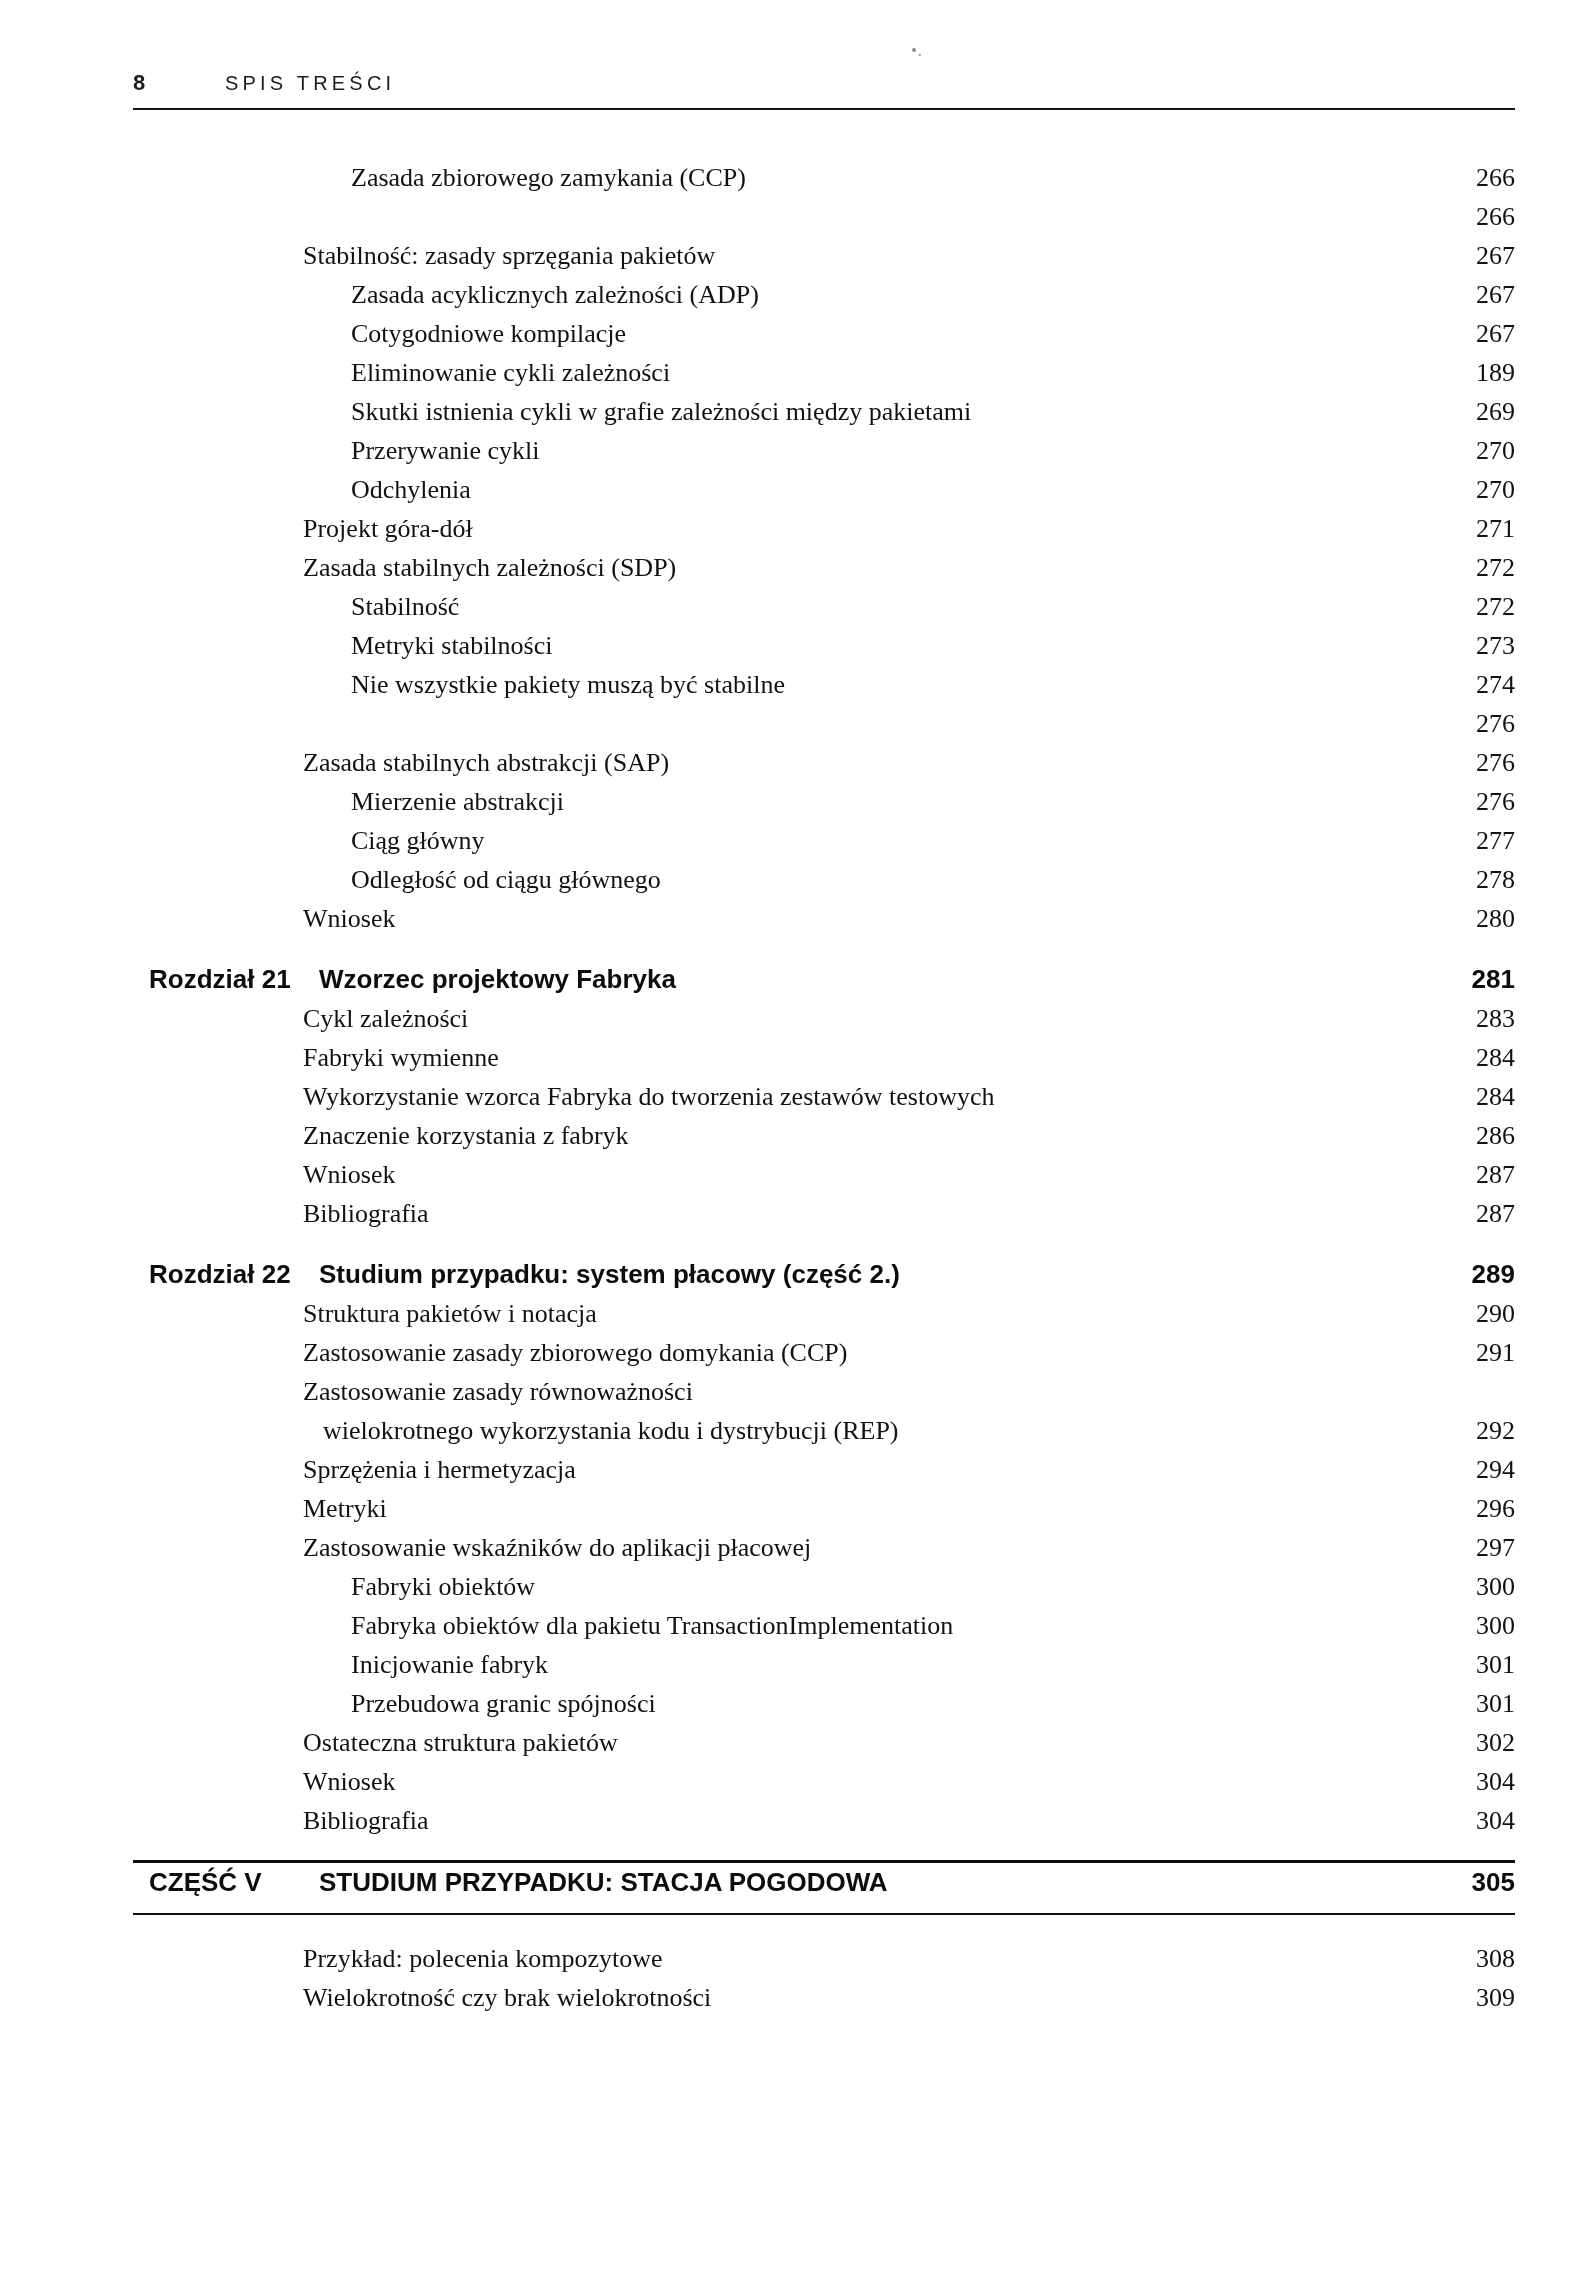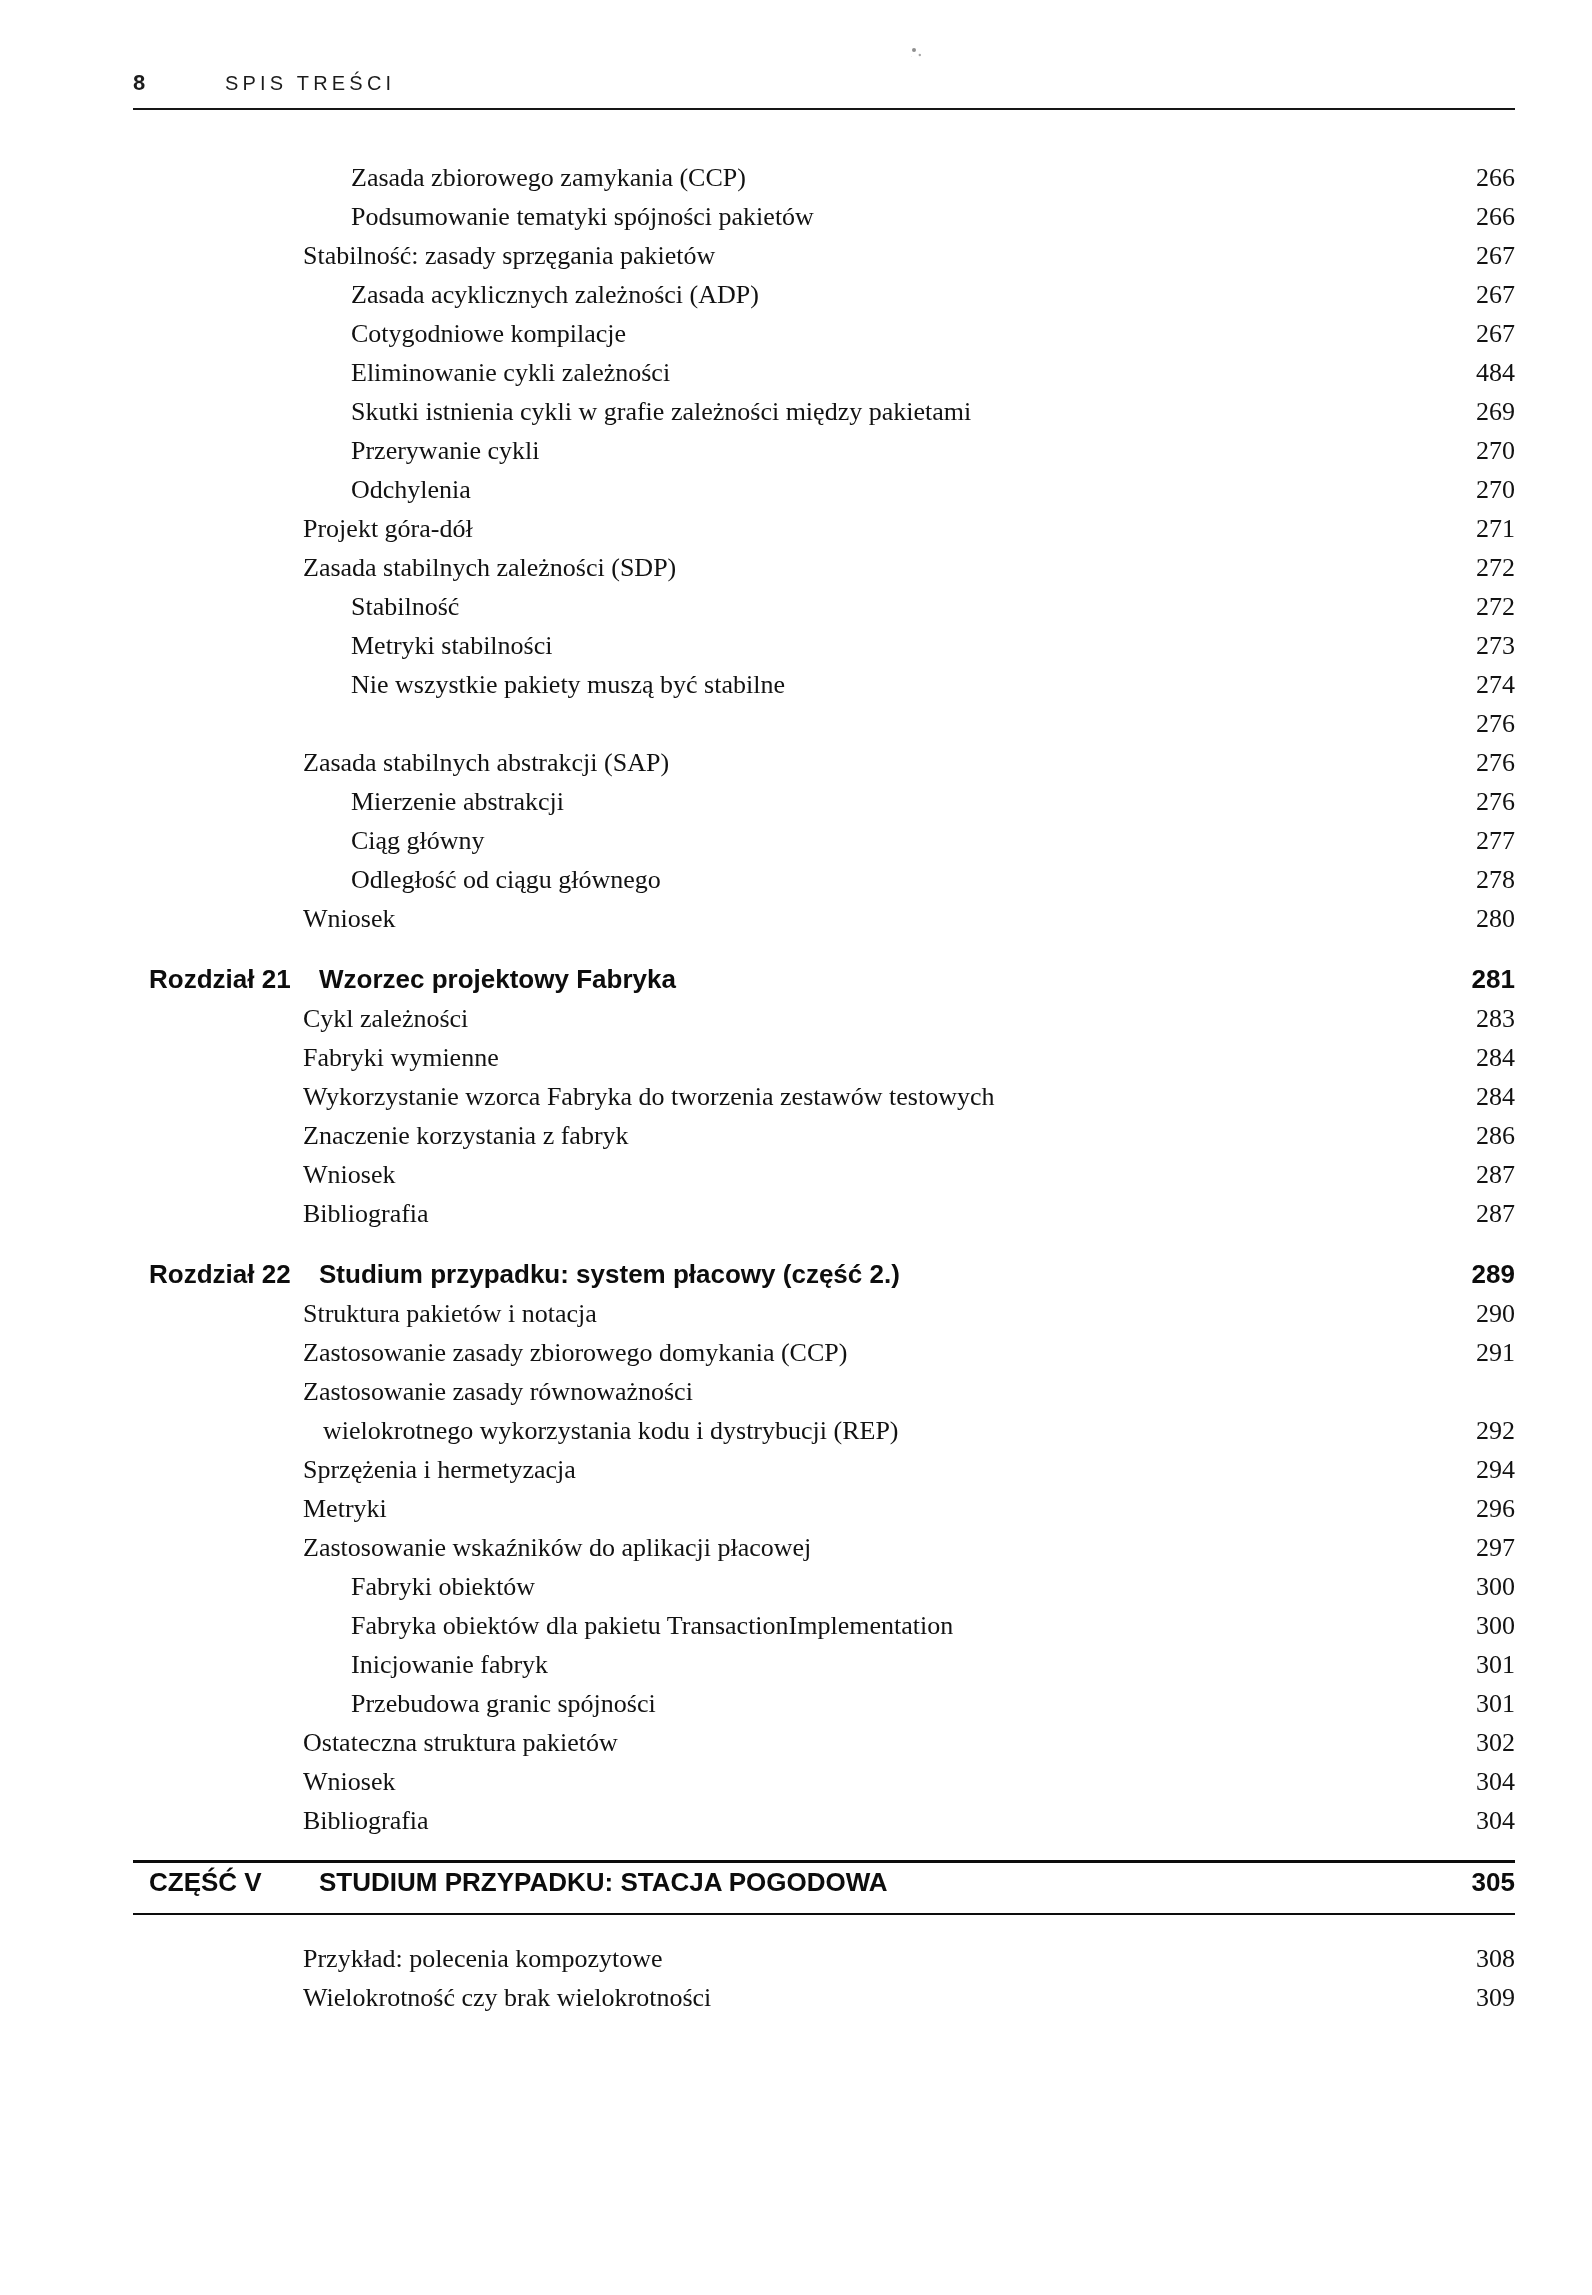--- a/index.html
+++ b/index.html
@@ -106,21 +106,20 @@
   </header>
   <div class="hrule"></div>
 
   <section class="toc">
       <div class="row entry lv-2">
         <span class="title">Zasada zbiorowego zamykania (CCP)</span>
         <span class="spacer"></span>
         <span class="page-num">266</span>
       </div>
       <div class="row entry lv-2">
-        <span class="title">Podsumowanie tematyki spójności pakietów</span>
         <span class="spacer"></span>
         <span class="page-num">266</span>
       </div>
       <div class="row entry lv-1">
         <span class="title">Stabilność: zasady sprzęgania pakietów</span>
         <span class="spacer"></span>
         <span class="page-num">267</span>
       </div>
       <div class="row entry lv-2">
         <span class="title">Zasada acyklicznych zależności (ADP)</span>
@@ -128,21 +127,21 @@
         <span class="page-num">267</span>
       </div>
       <div class="row entry lv-2">
         <span class="title">Cotygodniowe kompilacje</span>
         <span class="spacer"></span>
         <span class="page-num">267</span>
       </div>
       <div class="row entry lv-2">
         <span class="title">Eliminowanie cykli zależności</span>
         <span class="spacer"></span>
-        <span class="page-num">484</span>
+        <span class="page-num">189</span>
       </div>
       <div class="row entry lv-2">
         <span class="title">Skutki istnienia cykli w grafie zależności między pakietami</span>
         <span class="spacer"></span>
         <span class="page-num">269</span>
       </div>
       <div class="row entry lv-2">
         <span class="title">Przerywanie cykli</span>
         <span class="spacer"></span>
         <span class="page-num">270</span>

